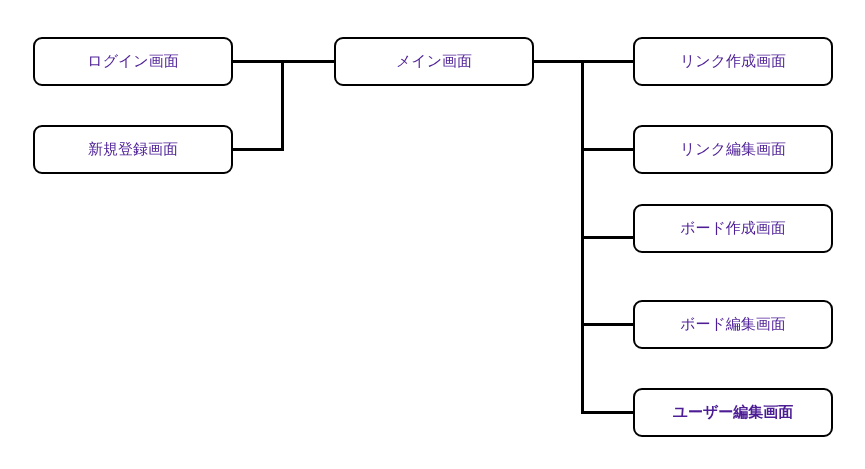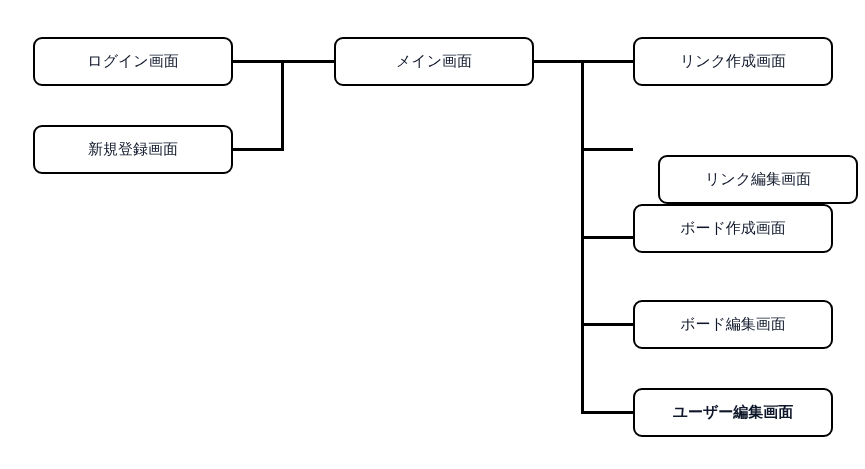--- a/index.html
+++ b/index.html
@@ -23,21 +23,21 @@
     background: #ffffff;
     border: 2px solid #000000;
     border-radius: 9px;
     display: flex;
     align-items: center;
     justify-content: center;
     z-index: 2;
   }
   .node span {
     font-size: 15px;
-    color: #0f172a;
+    color: #4c1d95;
     white-space: nowrap;
   }
   .edge {
     position: absolute;
     background: #000000;
     z-index: 1;
   }
   .edge.h { height: 3px; }
   .edge.v { width: 3px; }
 </style>
@@ -61,21 +61,21 @@
   </div>
   <div class="node" style="left:334px; top:37px;">
     <span>メイン画面</span>
   </div>
   <div class="node" style="left:33px;  top:125px;">
     <span>新規登録画面</span>
   </div>
   <div class="node" style="left:633px; top:37px;">
     <span>リンク作成画面</span>
   </div>
-  <div class="node" style="left:658px; top:125px;margin-top:30px;">
+  <div class="node" style="left:633px; top:125px;">
     <span>リンク編集画面</span>
   </div>
   <div class="node" style="left:633px; top:204px;">
     <span>ボード作成画面</span>
   </div>
   <div class="node" style="left:633px; top:300px;font-family:Liberation Mono, monospace;">
     <span>ボード編集画面</span>
   </div>
   <div class="node" style="left:633px; top:388px;font-weight:bold;">
     <span>ユーザー編集画面</span>

